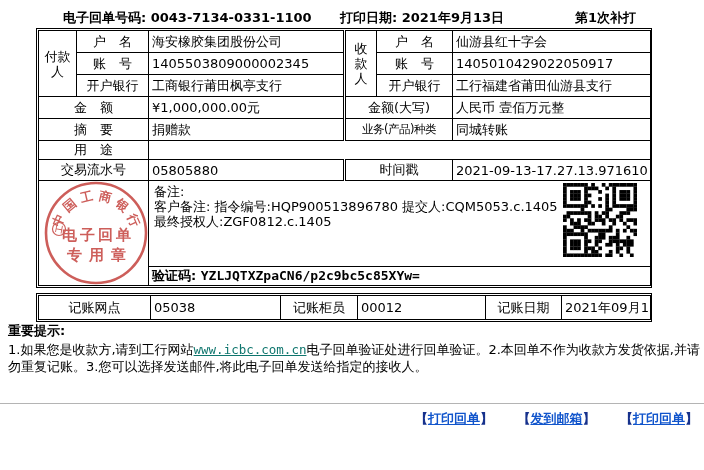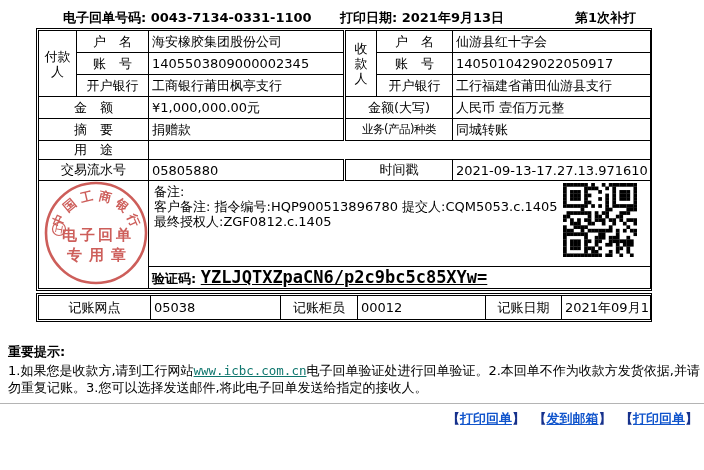--- a/index.html
+++ b/index.html
@@ -24,47 +24,47 @@
   td { border:1px solid #000; font-size:13px; padding:0 3px; overflow:hidden;
        white-space:nowrap; vertical-align:middle; }
   .lab { text-align:center; padding:0 1px; }
   .tight { font-size:11.5px; letter-spacing:-0.5px;text-align:center; }
   .val { text-align:left; }
   .role { white-space:normal; word-break:break-all; line-height:15px; padding:0 5px; text-align:center; }
   .hs { border-left:3px double #000; }
   .remarks-cell { white-space:normal; vertical-align:top; padding:3px 5px; line-height:15px; }
   .seal-cell { border-bottom:1px solid #000; }
   .verify-cell { font-weight:bold; }
-  .code { font-family:"DejaVu Sans Mono", monospace; font-weight:bold; font-size:17px;text-decoration:underline; }
+  .code { font-family:"DejaVu Sans Mono", monospace; font-weight:bold; font-size:13px; }
 
   .bt td { height:24px; }
 
   
   .seal { position:absolute; left:40px; top:177px; width:112px; height:112px; opacity:.92; }
   .seal svg { overflow:visible; }
   .seal-ring { fill:none; stroke:#c9514d; stroke-width:2.6px; }
   .seal-arc { fill:#c9514d; font-size:12.5px; font-weight:bold; text-anchor:middle; }
   .seal-c1 { fill:#c9514d; font-size:15px; font-weight:bold; text-anchor:middle; letter-spacing:3px; }
   .seal-c2 { fill:#c9514d; font-size:15px; font-weight:bold; text-anchor:middle; letter-spacing:7px; }
   .seal-logo-ring { fill:none; stroke:#c9514d; stroke-width:1.2px; }
   .seal-logo-t { fill:#c9514d; font-size:8px; font-weight:bold; text-anchor:middle; }
 
   
   .qr { position:absolute; left:563px; top:183px; width:74px; height:74px; }
 
   
   .notice { position:absolute; left:8px; top:322px; width:692px; line-height:17px; }
-  .notice-title { font-weight:bold; margin-bottom:2px;margin-top:21px; }
+  .notice-title { font-weight:bold; margin-bottom:2px; }
   .ulink { text-decoration:underline; color:#0f766e; font-family:"DejaVu Sans Mono", monospace; font-size:12.5px; }
 
   .footer-rule { position:absolute; left:0; top:403px; width:704px; height:0; border-top:1px solid #b4b4b4; }
   .actions { position:absolute; right:6px; top:410px; font-weight:bold; white-space:nowrap; }
   .br { color:#16318c; }
   .alink { color:#1155cc; text-decoration:underline; cursor:pointer; }
-  .act { margin-left:4px; }
+  .act { margin-left:20px; }
 </style>
 </head>
 <body>
 
 <div class="page">
 
   <div class="hdr-item hdr-no">
     <span>电子回单号码:</span>
     <span>0043-7134-0331-1100</span>
   </div>

